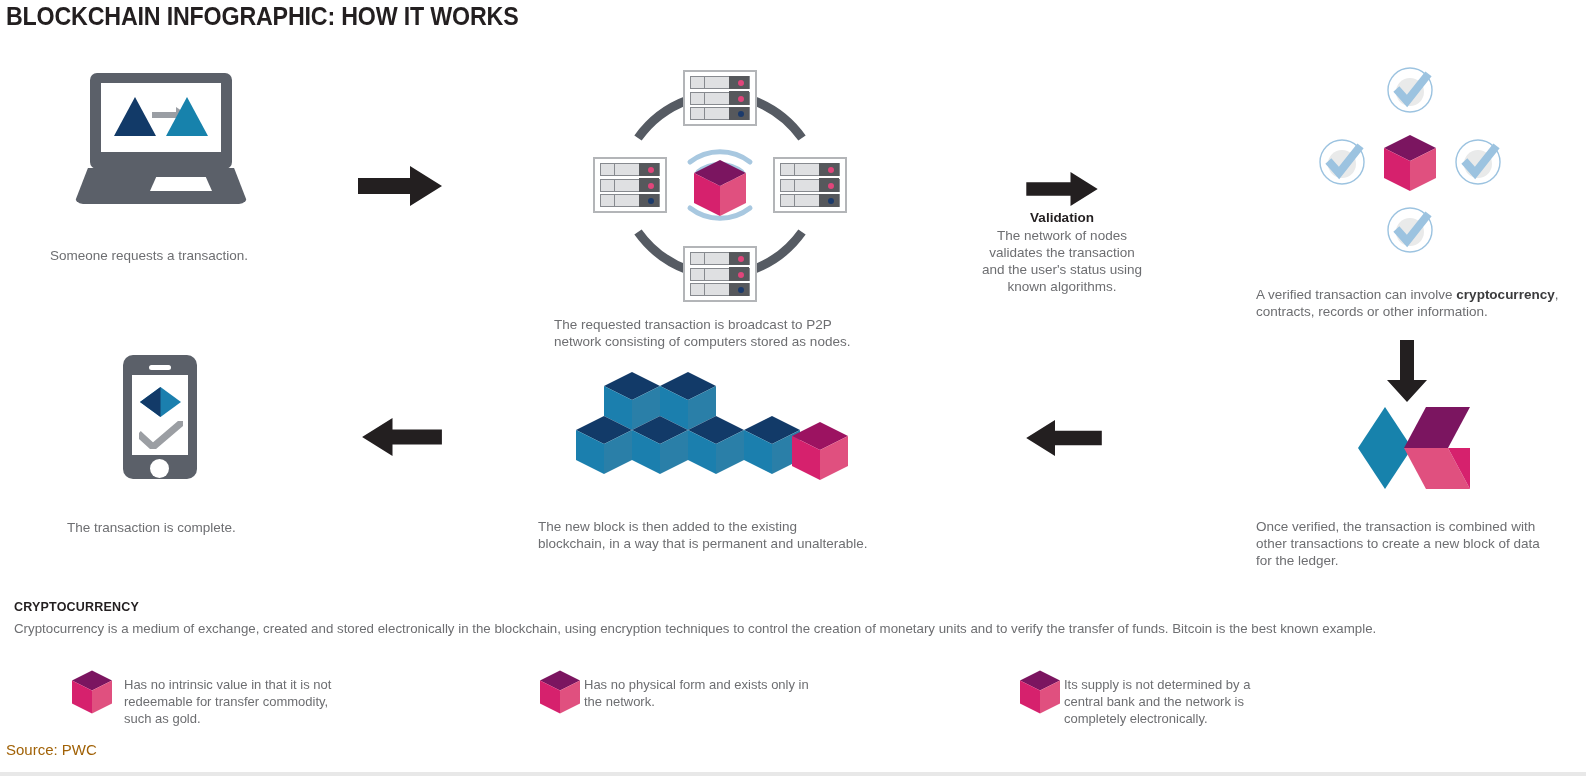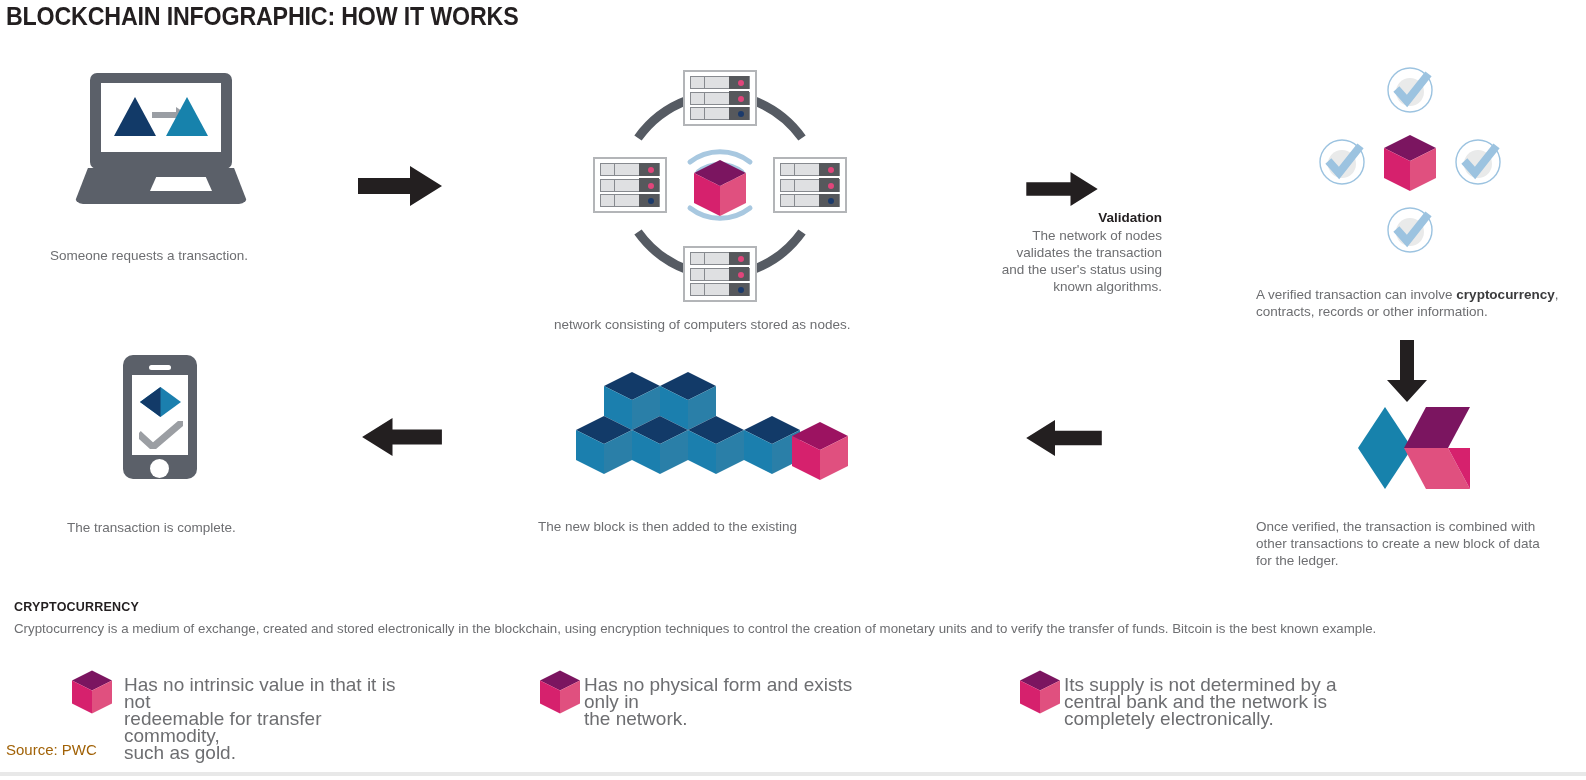--- a/index.html
+++ b/index.html
@@ -29,21 +29,21 @@
     white-space: nowrap;
   }
 
   
   .caption {
     font-size: 13.5px;
     line-height: 17px;
     color: #6d6e71;
   }
   .caption b { color: #3b3b3d; font-weight: bold; }
-  .center { text-align: right; }
+  .center { text-align: center; }
 
   
   .lp-lid {
     width: 142px; height: 96px;
     background: #5b6069;
     border-radius: 7px;
   }
   .lp-screen {
     position: absolute;
     left: 11px; top: 10px;
@@ -167,21 +167,21 @@
   #crypto-body {
     left: 14px; top: 621px;
     font-size: 13.5px;
     color: #6d6e71;
     white-space: nowrap;
     transform: scaleX(0.985);
     transform-origin: left top;
   }
   .bullet-text {
     position: absolute;
-    font-size: 19px;
+    font-size: 13px;
     line-height: 17px;
     color: #6d6e71;
   }
 </style>
 </head>
 <body>
 
 <div class="abs" id="title">BLOCKCHAIN INFOGRAPHIC: HOW IT WORKS</div>
 
 <div class="abs" style="left:90px; top:73px; width:160px; height:135px;">
@@ -298,20 +298,21 @@
     </g>
   </svg>
 
   <svg class="abs" style="left:114px; top:100px;" width="52" height="56" viewBox="0 0 52 56">
     <polygon points="26,0 52,13 26,26 0,13" fill="#7b1560"></polygon>
     <polygon points="0,13 26,26 26,56 0,43" fill="#d6216d"></polygon>
     <polygon points="52,13 52,43 26,56 26,26" fill="#e0507f"></polygon>
   </svg>
 </div>
 <div class="abs caption" style="left:554px; top:316px; width:400px;">
+  <div>The requested transaction is broadcast to P2P</div>
   <div>network consisting of computers stored as nodes.</div>
 </div>
 
 <svg class="abs" style="left:1026px; top:172px;" width="72" height="34" viewBox="0 0 84 40">
   <path d="M0 12 H52 V0 L84 20 L52 40 V28 H0 Z" fill="#231f20"></path>
 </svg>
 <div class="abs center" style="left:962px; top:209px; width:200px;">
   <div style="font-size:13.5px; font-weight:bold; color:#231f20; line-height:18px;">Validation</div>
   <div class="caption">The network of nodes</div>
   <div class="caption">validates the transaction</div>
@@ -388,20 +389,21 @@
 
     <use href="#bluecube" x="16" y="44"></use>
     <use href="#bluecube" x="72" y="44"></use>
     <use href="#bluecube" x="128" y="44"></use>
     <use href="#bluecube" x="184" y="44"></use>
     <use href="#pinkcube" x="232" y="50"></use>
   </svg>
 </div>
 <div class="abs caption" style="left:538px; top:518px; width:420px;">
   <div>The new block is then added to the existing</div>
+  <div>blockchain, in a way that is permanent and unalterable.</div>
 </div>
 
 <svg class="abs" style="left:362px; top:418px;" width="80" height="38" viewBox="0 0 84 40">
   <path d="M84 12 H32 V0 L0 20 L32 40 V28 H84 Z" fill="#231f20"></path>
 </svg>
 
 <div class="abs" style="left:123px; top:355px; width:74px; height:128px;">
   <div class="ph-body">
     <div class="ph-speaker"></div>
     <div class="ph-screen"></div>

